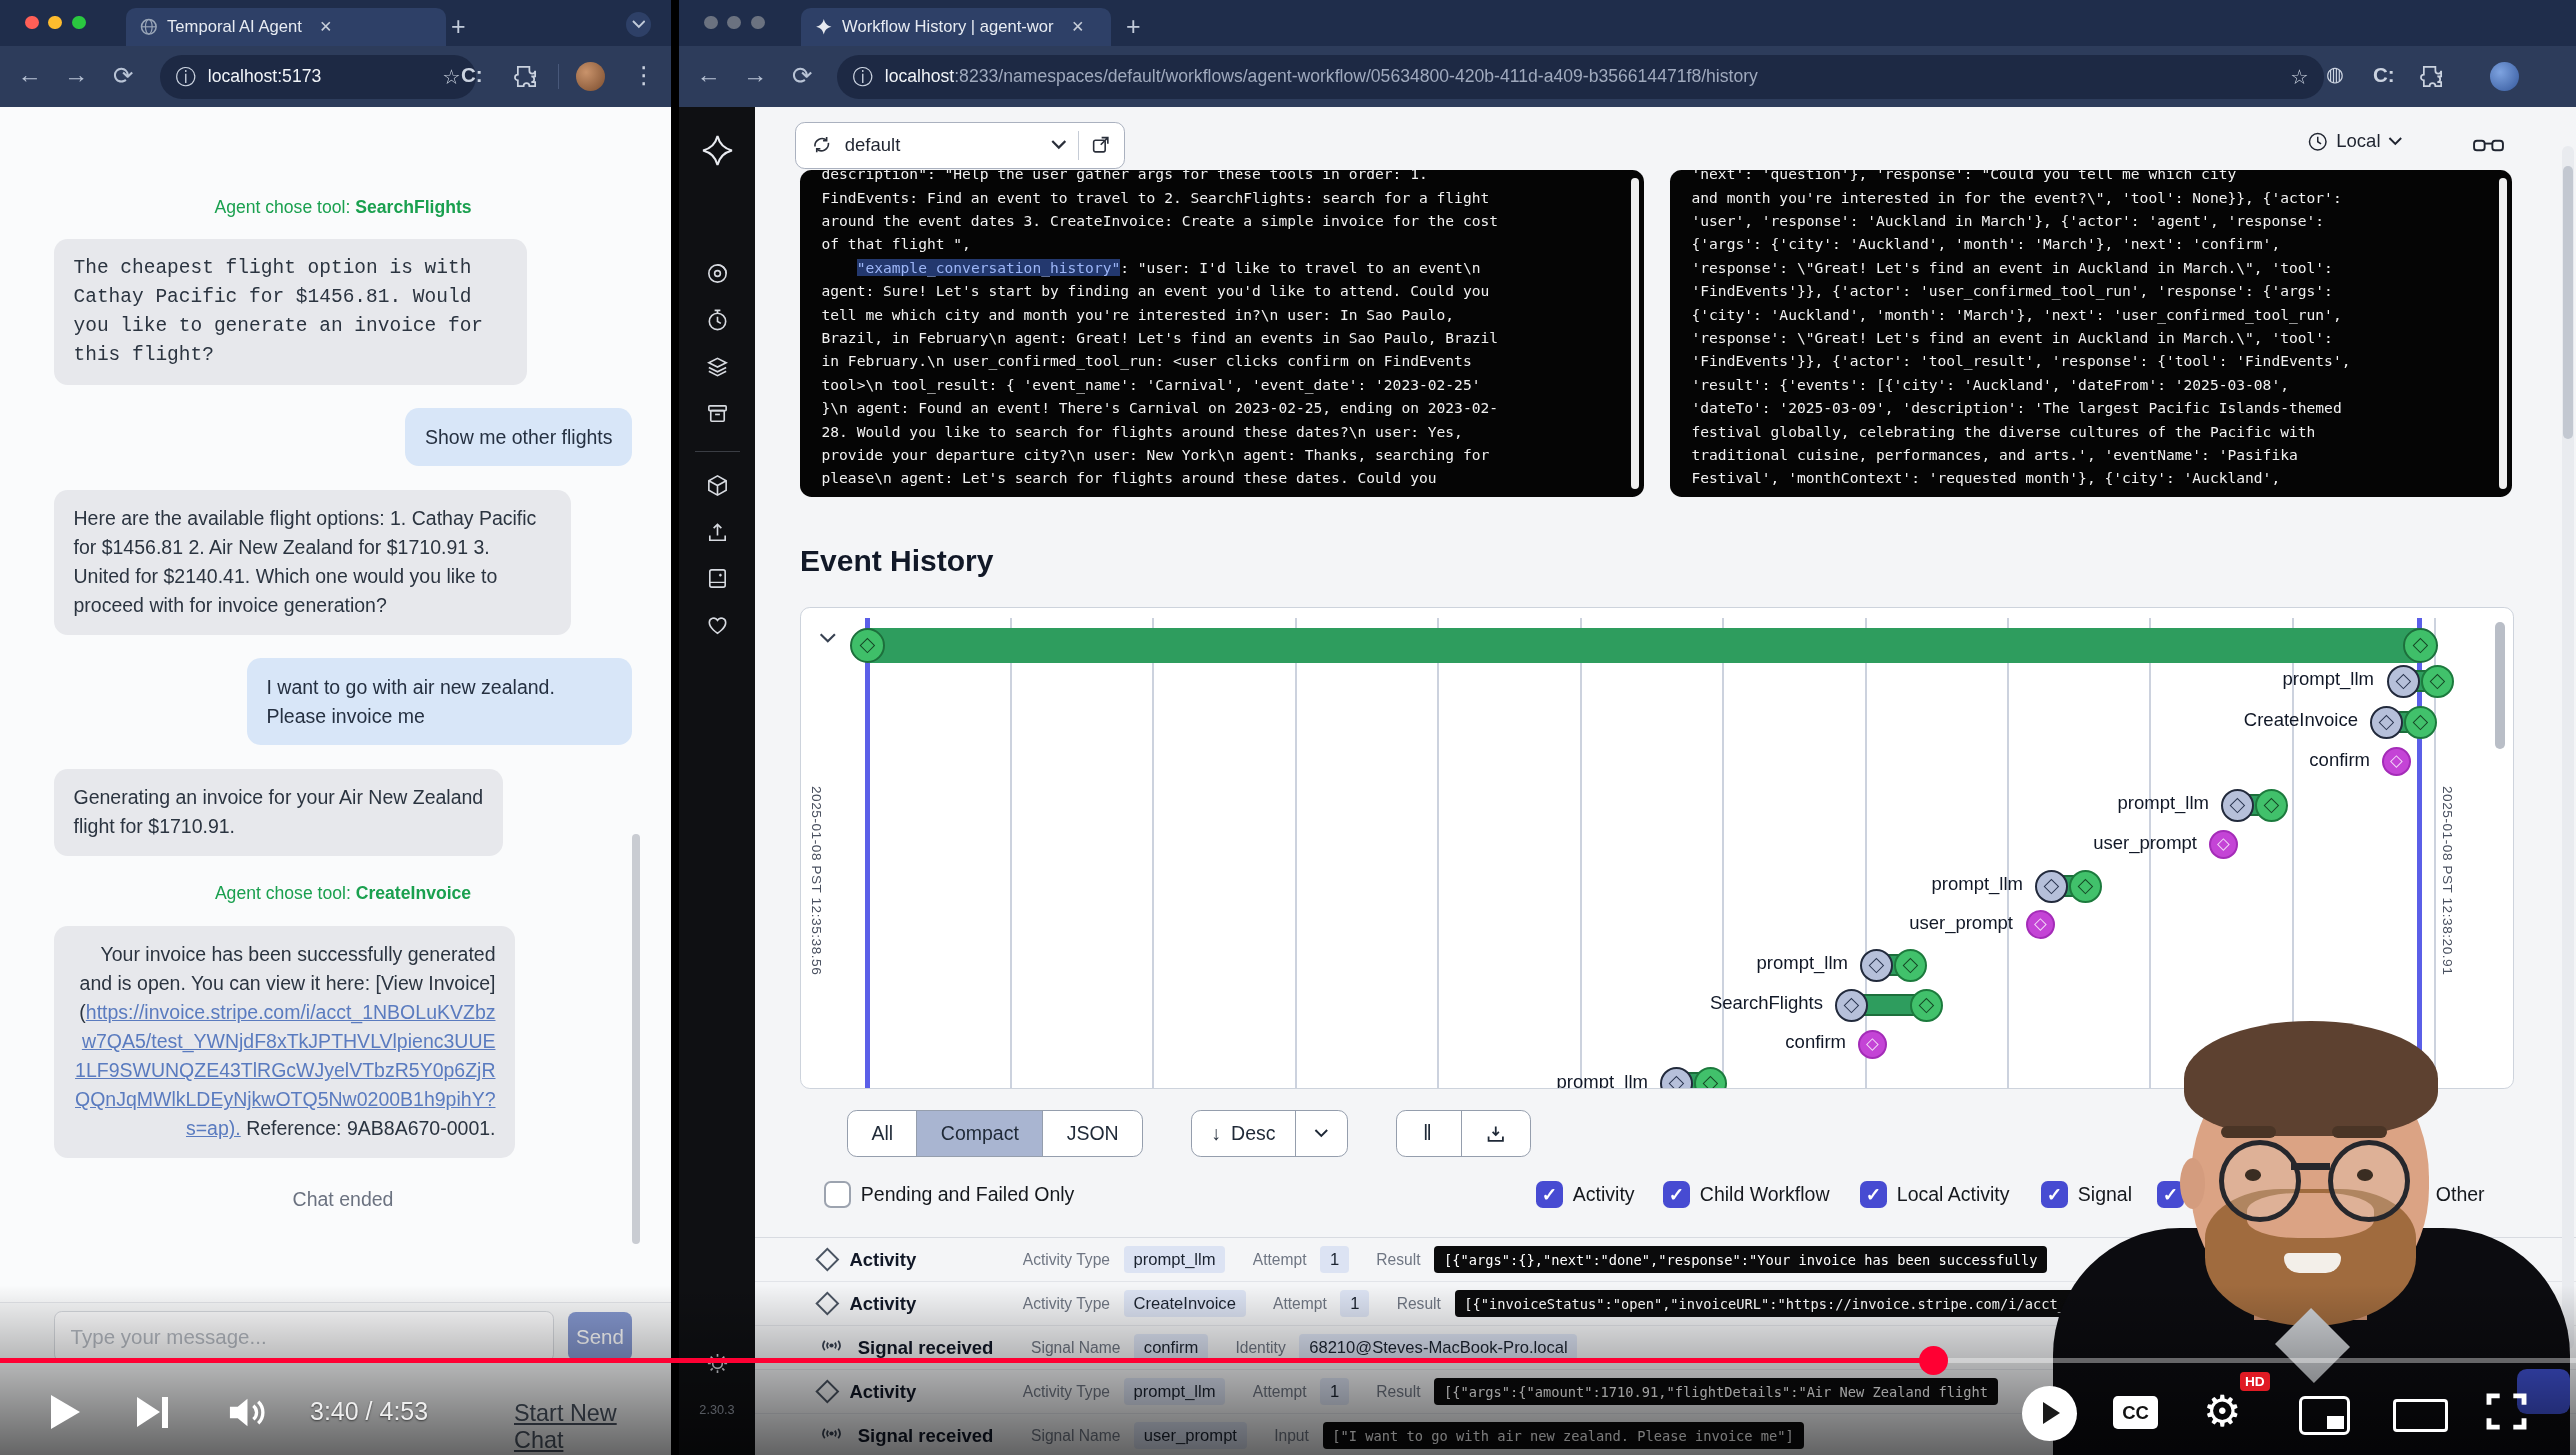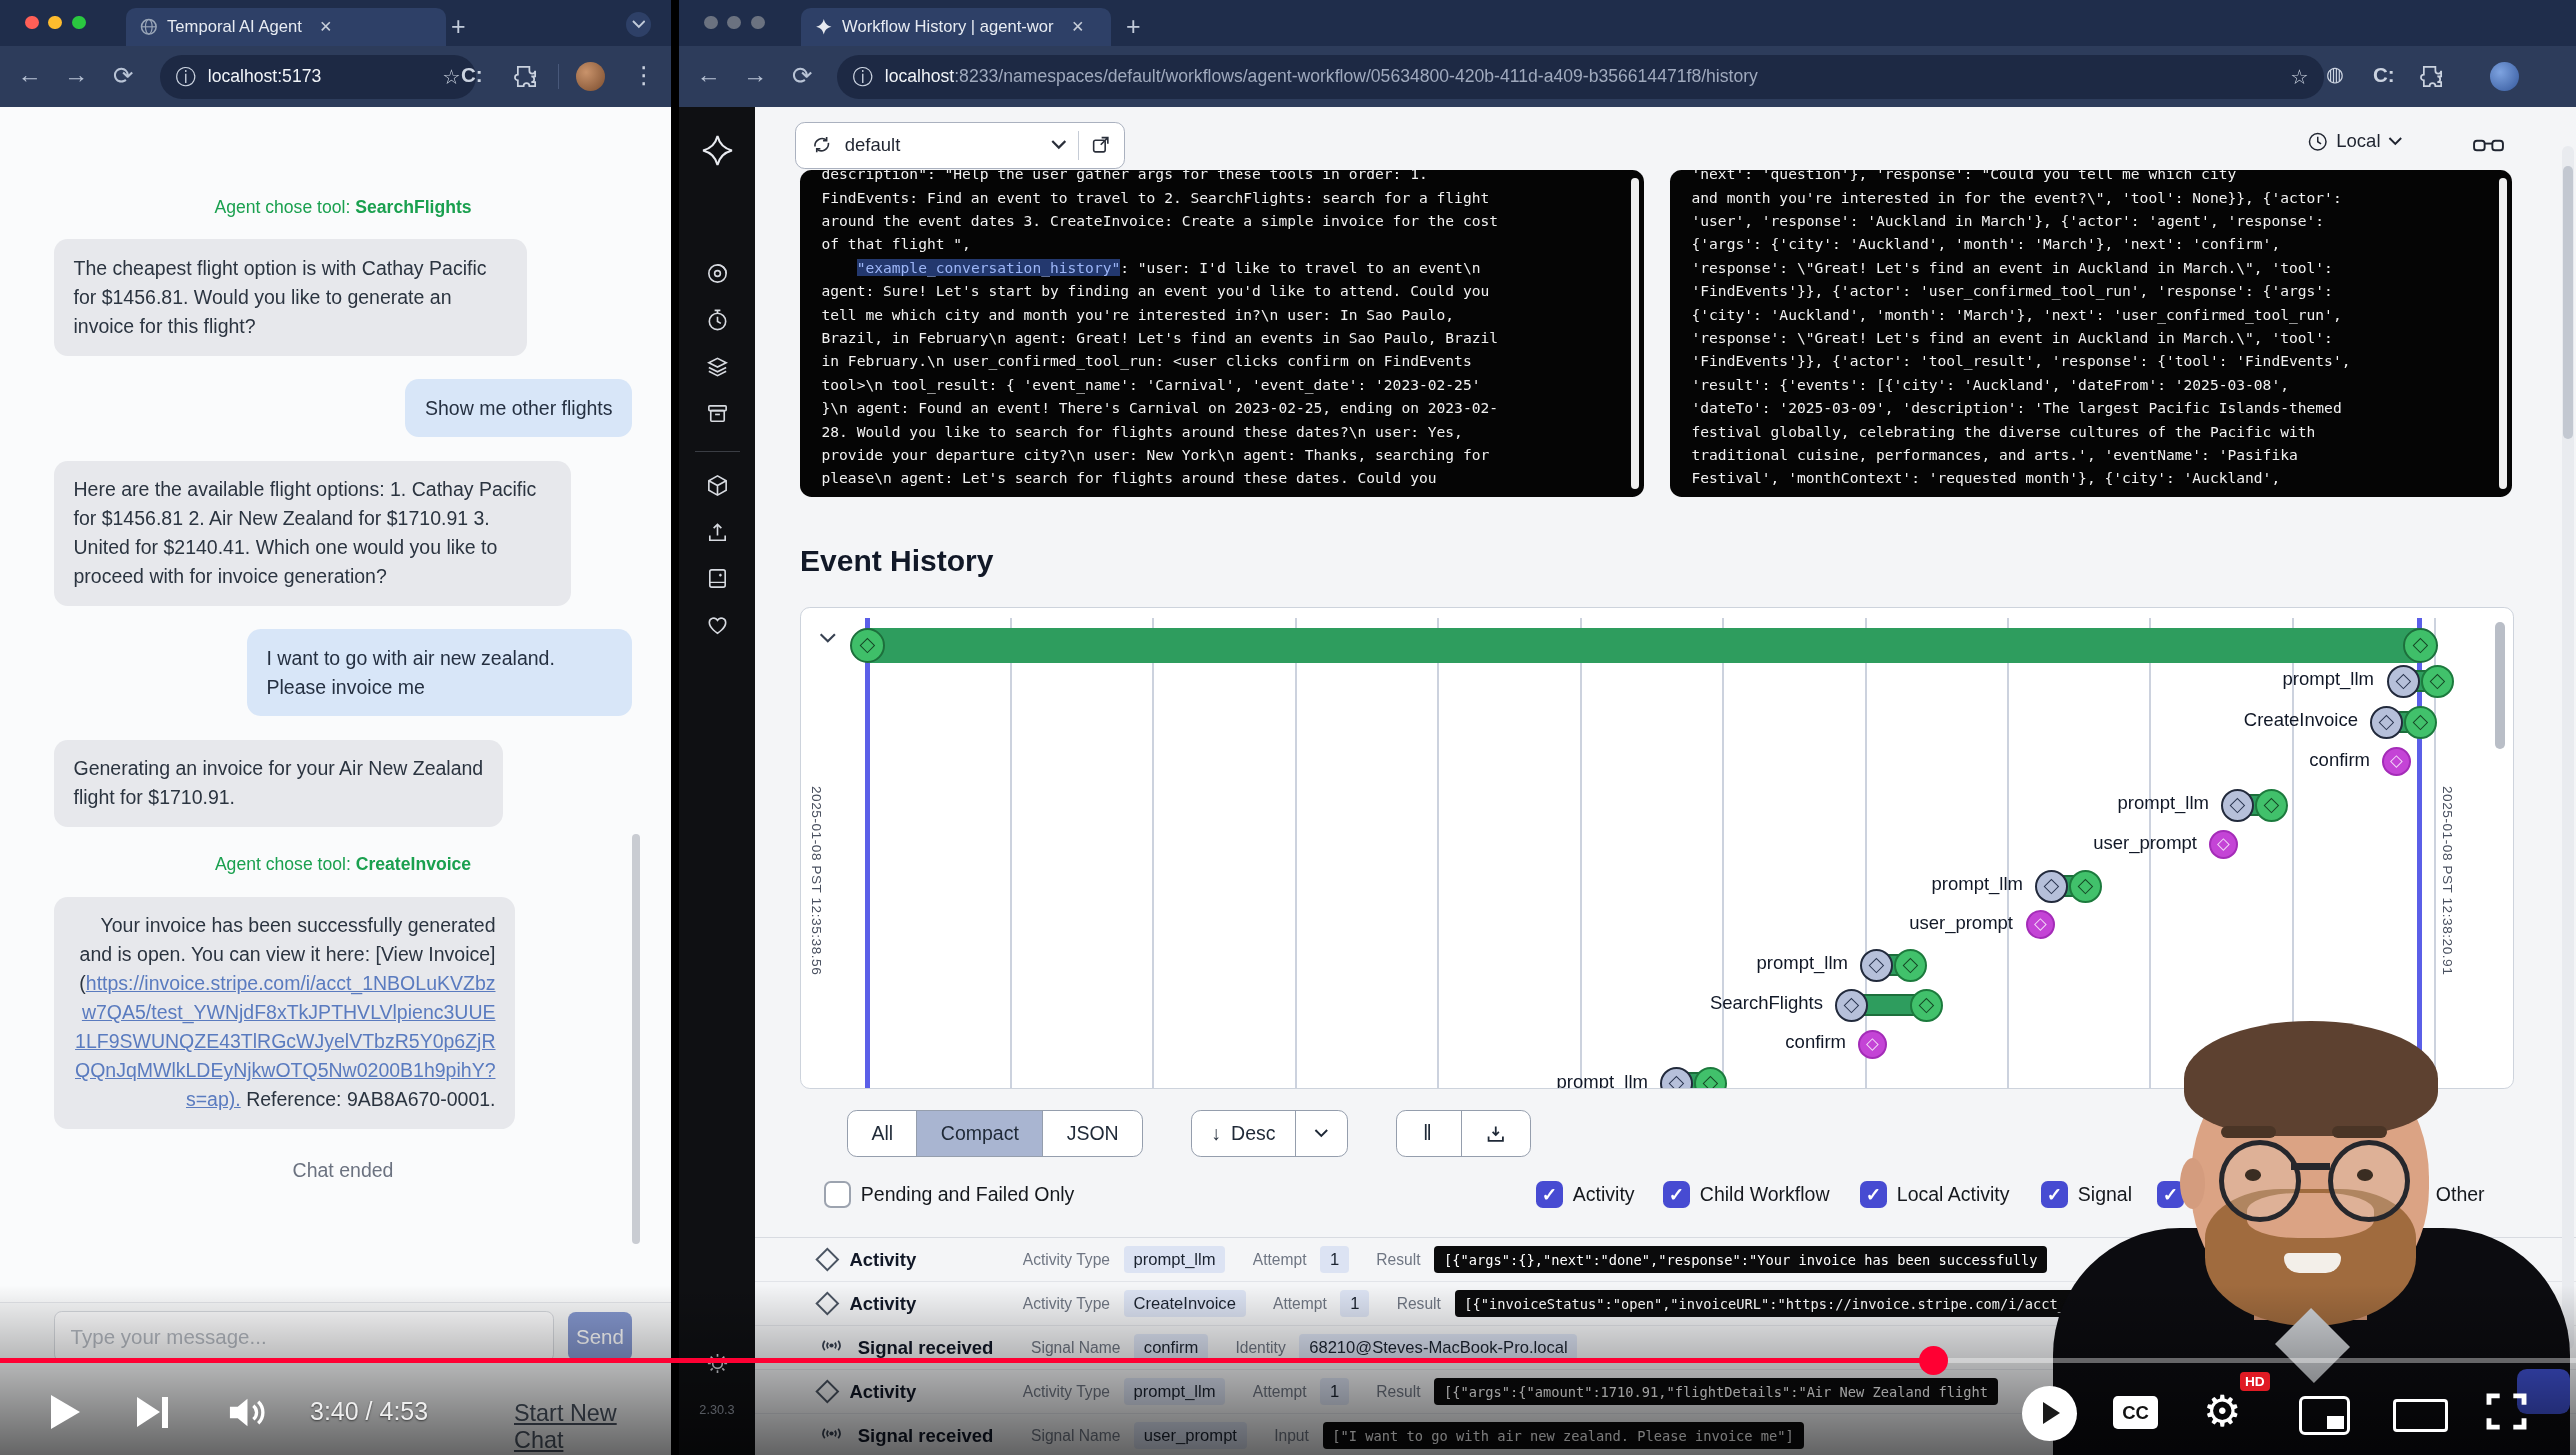--- a/index.html
+++ b/index.html
@@ -178,21 +178,21 @@
           <path d="M10 4h6v4a3 3 0 0 0 6 0h0v6h-4a3 3 0 0 1 0 6h4v4h-6a3 3 0 0 0-6 0H4v-6a3 3 0 0 1 0-6V4z" fill="none" stroke="#cbd3e0" stroke-width="1.8"></path>
         </svg>
       <span class="sep abs" style="left:558px;top:17.6px"></span>
       <span class="avatar abs" style="left:576px;top:15.6px;background:radial-gradient(circle at 35% 35%,#c9936b,#7a4c2e)"></span>
       <span class="tool-ic abs" style="left:632px;top:14.6px;font-size:23.4px">⋮</span>
     </div>
 
     <div class="page-left">
       <div class="chat-scroll" id="chat-scroll">
           <div class="msg tool">Agent chose tool: <b>SearchFlights</b></div>
-          <div class="msg agent" style="max-width: 434px;">The cheapest flight option is with Cathay Pacific for $1456.81. Would you like to generate an invoice for this flight?</div>
+          <div class="msg agent" style="max-width: 434px; font-family: Liberation Mono, monospace;">The cheapest flight option is with Cathay Pacific for $1456.81. Would you like to generate an invoice for this flight?</div>
           <div class="msg user" style="max-width: 273px;">Show me other flights</div>
           <div class="msg agent" style="max-width: 478px;">Here are the available flight options: 1. Cathay Pacific for $1456.81 2. Air New Zealand for $1710.91 3. United for $2140.41. Which one would you like to proceed with for invoice generation?</div>
           <div class="msg user" style="max-width: 346px;">I want to go with air new zealand. Please invoice me</div>
           <div class="msg agent" style="max-width: 410px;">Generating an invoice for your Air New Zealand flight for $1710.91.</div>
           <div class="msg tool">Agent chose tool: <b>CreateInvoice</b></div>
           <div class="msg agent" style="max-width: 422px; text-align: right;">Your invoice has been successfully generated and is open. You can view it here: [View Invoice] (<a>https://invoice.stripe.com/i/acct_1NBOLuKVZbzw7QA5/test_YWNjdF8xTkJPTHVLVlpienc3UUE1LF9SWUNQZE43TlRGcWJyelVTbzR5Y0p6ZjRQQnJqMWlkLDEyNjkwOTQ5Nw0200B1h9pihY?s=ap).</a> Reference: 9AB8A670-0001.</div>
           <div class="msg status">Chat ended</div>
         </div>
       <div class="chat-sb"></div>
       <div class="chat-inputbar">

